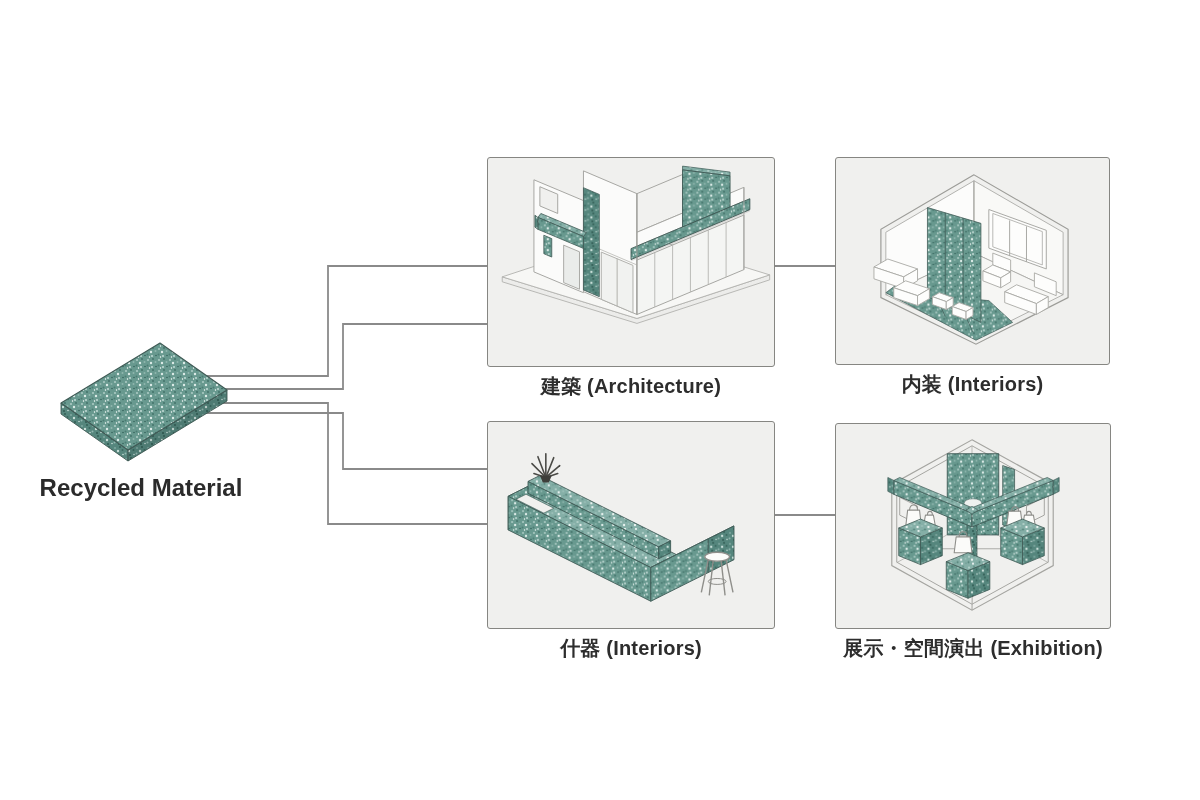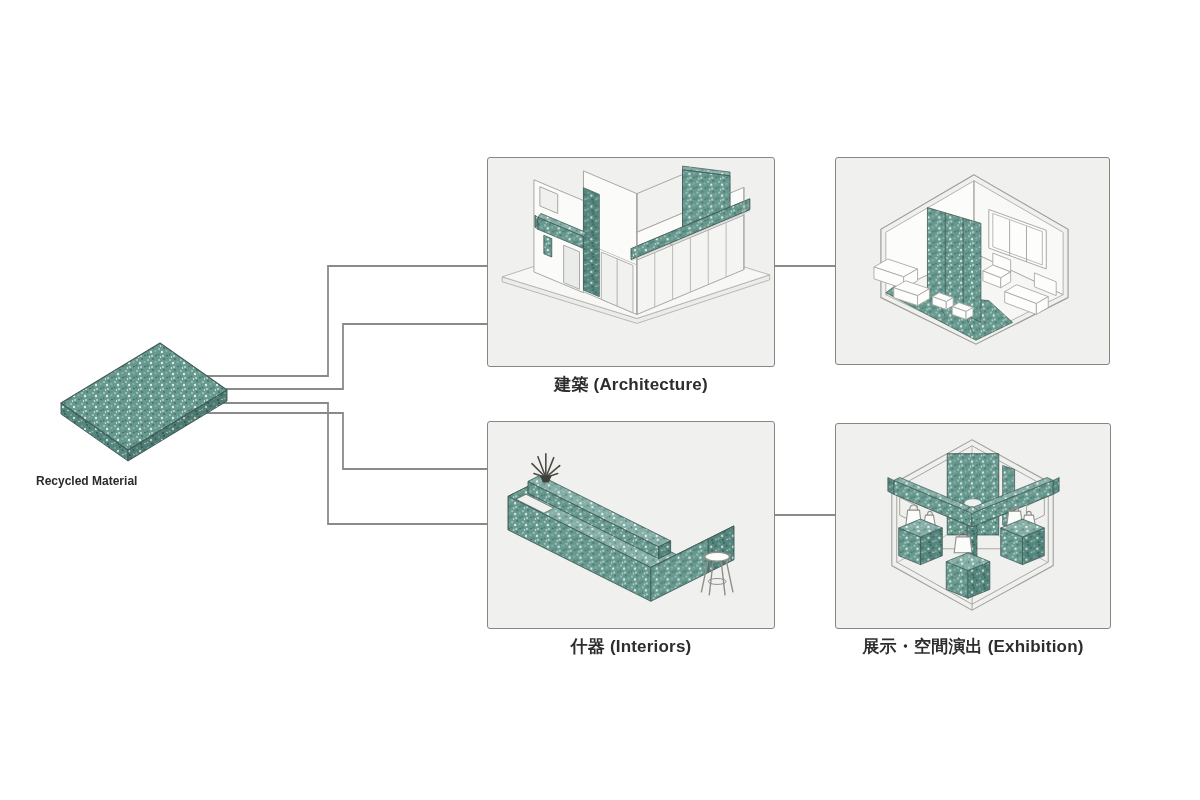--- a/index.html
+++ b/index.html
@@ -8,26 +8,26 @@
     font-family:"Liberation Sans","DejaVu Sans",sans-serif;
   }
   .connectors{position:absolute;left:0;top:0;width:1200px;height:800px;}
   .node{position:absolute;}
   .node-box{
     background:#f0f0ee;border:1.5px solid #868682;border-radius:3px;
     overflow:hidden;box-sizing:border-box;
   }
   .node-box svg{display:block;width:100%;height:100%;}
   .node-label{
-    text-align:center;font-size:17px;font-weight:600;color:#2d2d2d;
+    text-align:center;font-size:20px;font-weight:600;color:#2d2d2d;
     margin-top:6px;white-space:nowrap;letter-spacing:.2px;
   }
   .material-node{position:absolute;left:36px;top:336px;width:210px;}
   .material-label{
-    font-size:12px;font-weight:700;color:#2b2b2b;
+    text-align:center;font-size:24px;font-weight:700;color:#2b2b2b;
     margin-top:4px;white-space:nowrap;
   }
 </style>
 </head>
 <body>
 
 <div class="canvas">
 
   <svg width="0" height="0" style="position:absolute" aria-hidden="true">
     <defs>
@@ -183,20 +183,21 @@
           <polygon points="158,108 176,115 166,121 148,114"></polygon>
             <polygon points="148,114 166,121 166,131 148,124"></polygon>
           <polygon points="166,121 176,115 176,125 166,131"></polygon>
           <polygon points="200,116 222,125 222,139 200,130"></polygon>
           <polygon points="182,128 214,140 202,147 170,135"></polygon>
             <polygon points="170,135 202,147 202,158 170,146"></polygon>
           <polygon points="202,147 214,140 214,151 202,158"></polygon>
         </g>
       </svg>
     </div>
+    <div class="node-label">内装 (Interiors)</div>
   </div>
 
   <div class="node" style="left:487px;top:421px;width:288px;">
     <div class="node-box" style="width:288px;height:208px;">
       <svg viewBox="0 0 288 208">
         <g stroke="#3f5a55" stroke-width="0.9" stroke-linejoin="round">
           <polygon points="46,62 190,134 164,147 20,75" fill="url(#spkL)"></polygon>
           <polygon points="164,147 190,134 248,105 222,118" fill="url(#spkL)"></polygon>
           <polygon points="46,62 20,75 20,109 46,96" fill="url(#spk)"></polygon>
           <polygon points="20,75 164,147 164,181 20,109" fill="url(#spk)"></polygon>

